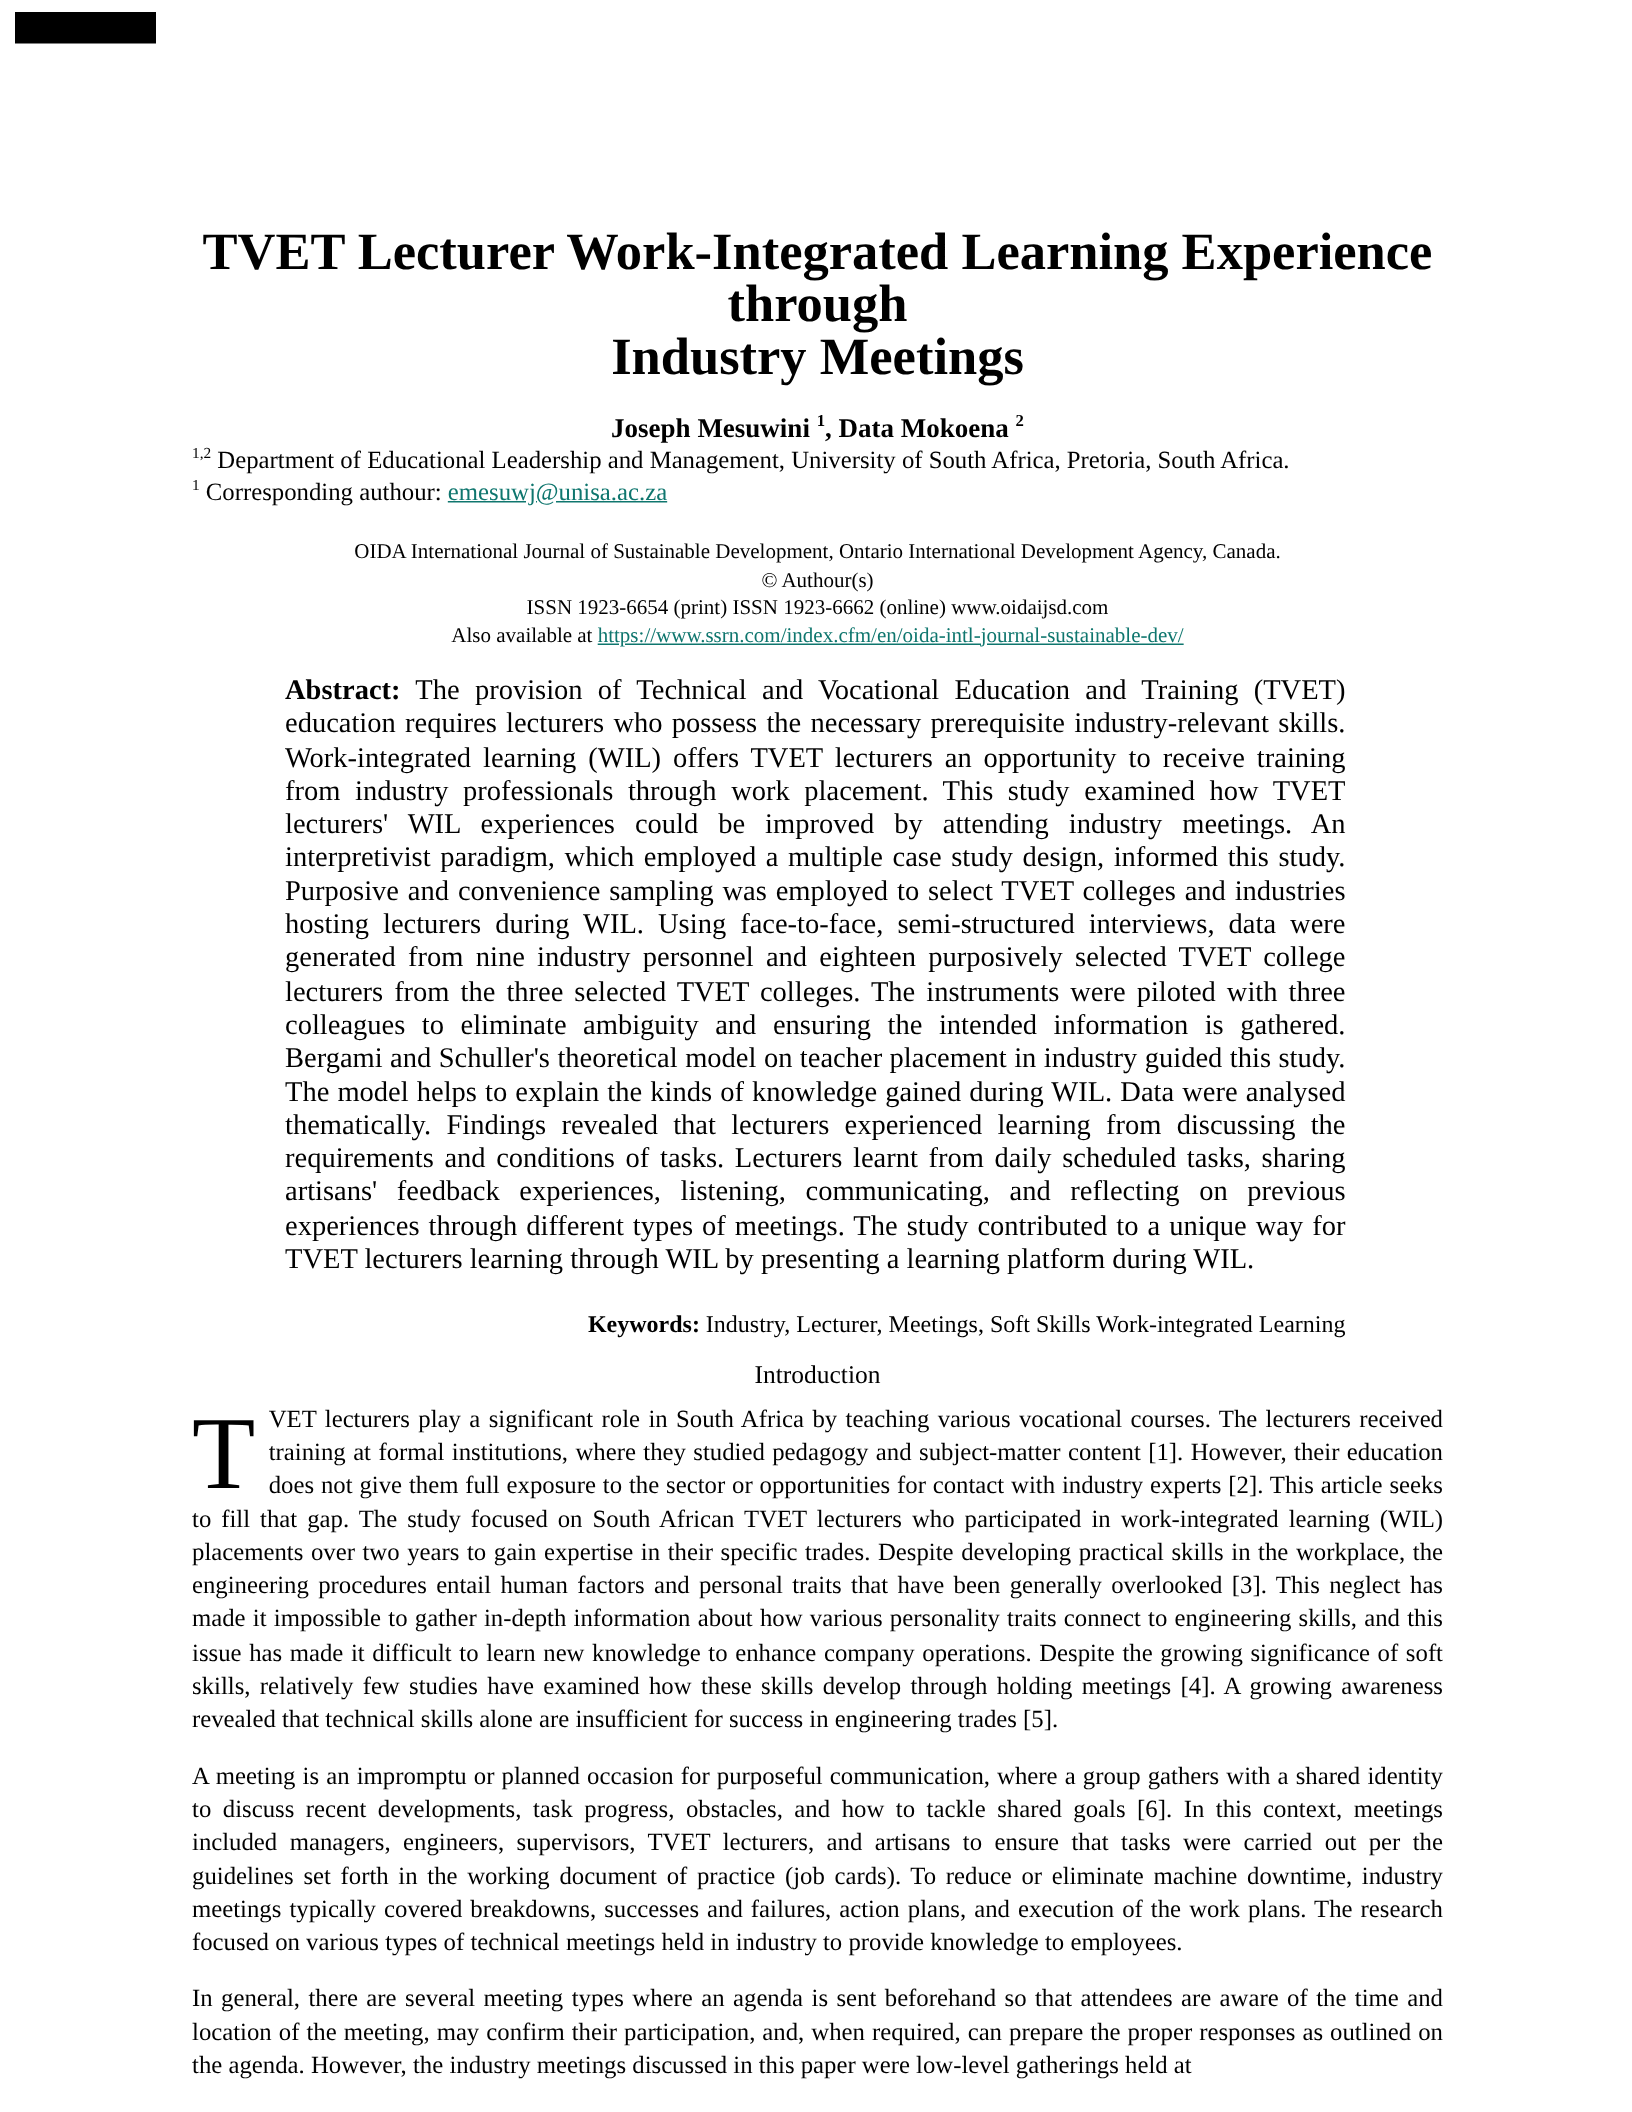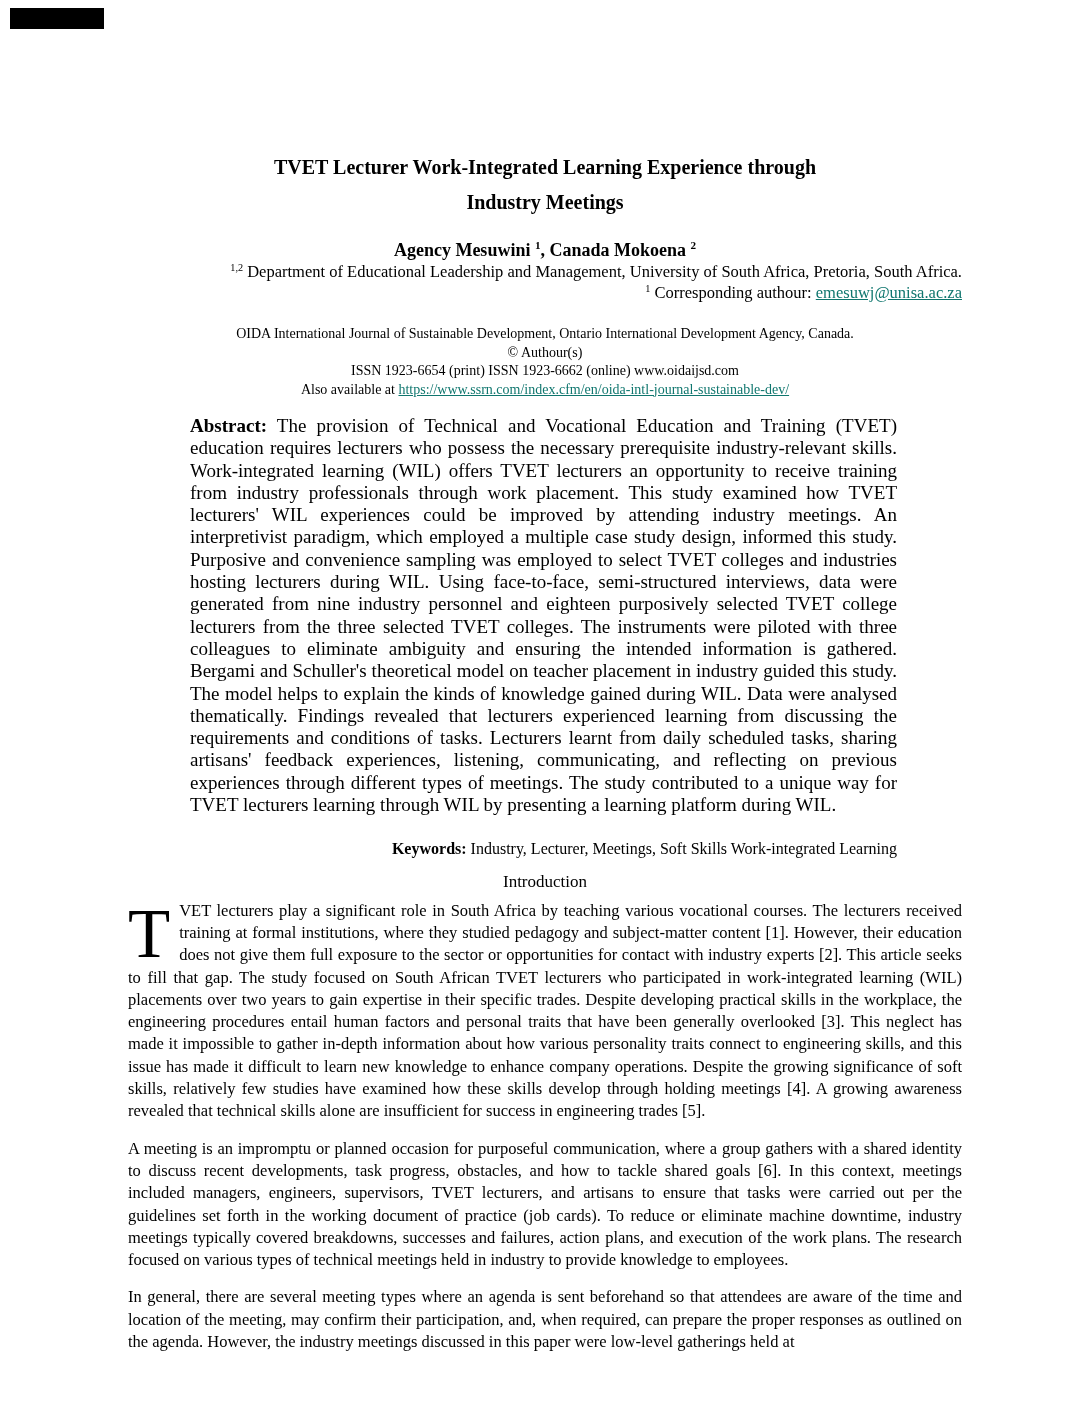--- a/index.html
+++ b/index.html
@@ -26,32 +26,32 @@
   .page {
     position: absolute;
     left: 128px;
     top: 0;
     width: 834px;
   }
   .title {
     margin-top: 150px;
     text-align: center;
     font-weight: bold;
-    font-size: 20px;
+    font-size: 35px;
     line-height: 35px;
   }
   .authors {
     margin-top: 19px;
     text-align: center;
     font-weight: bold;
     font-size: 18px;
     line-height: 22px;
   }
   .affiliation, .corresponding {
-    text-align: right;
+    text-align: left;
     font-size: 16.5px;
     line-height: 21px;
   }
   sup {
     vertical-align: super;
     font-size: 62%;
     line-height: 0;
   }
   .imprint {
     margin-top: 22px;
@@ -104,21 +104,21 @@
 
 <div class="redaction-bar"></div>
 
 <div class="page">
 
   <div class="title">
     <div>TVET Lecturer Work-Integrated Learning Experience through</div>
     <div>Industry Meetings</div>
   </div>
 
-  <div class="authors"><span>Agency Mesuwini </span><sup>1</sup><span>, </span><span>Canada Mokoena </span><sup>2</sup></div>
+  <div class="authors"><span>Joseph Mesuwini </span><sup>1</sup><span>, </span><span>Data Mokoena </span><sup>2</sup></div>
 
   <div class="affiliation"><sup>1,2</sup><span> Department of Educational Leadership and Management, University of South Africa, Pretoria, South Africa.</span></div>
 
   <div class="corresponding"><sup>1</sup><span> Corresponding authour: </span><a class="link" href="#">emesuwj@unisa.ac.za</a></div>
 
   <div class="imprint">
     <div>OIDA International Journal of Sustainable Development, Ontario International Development Agency, Canada.</div>
     <div>© Authour(s)</div>
     <div>ISSN 1923-6654 (print) ISSN 1923-6662 (online) www.oidaijsd.com</div>
     <div><span>Also available at </span><a class="link" href="#">https://www.ssrn.com/index.cfm/en/oida-intl-journal-sustainable-dev/</a></div>

